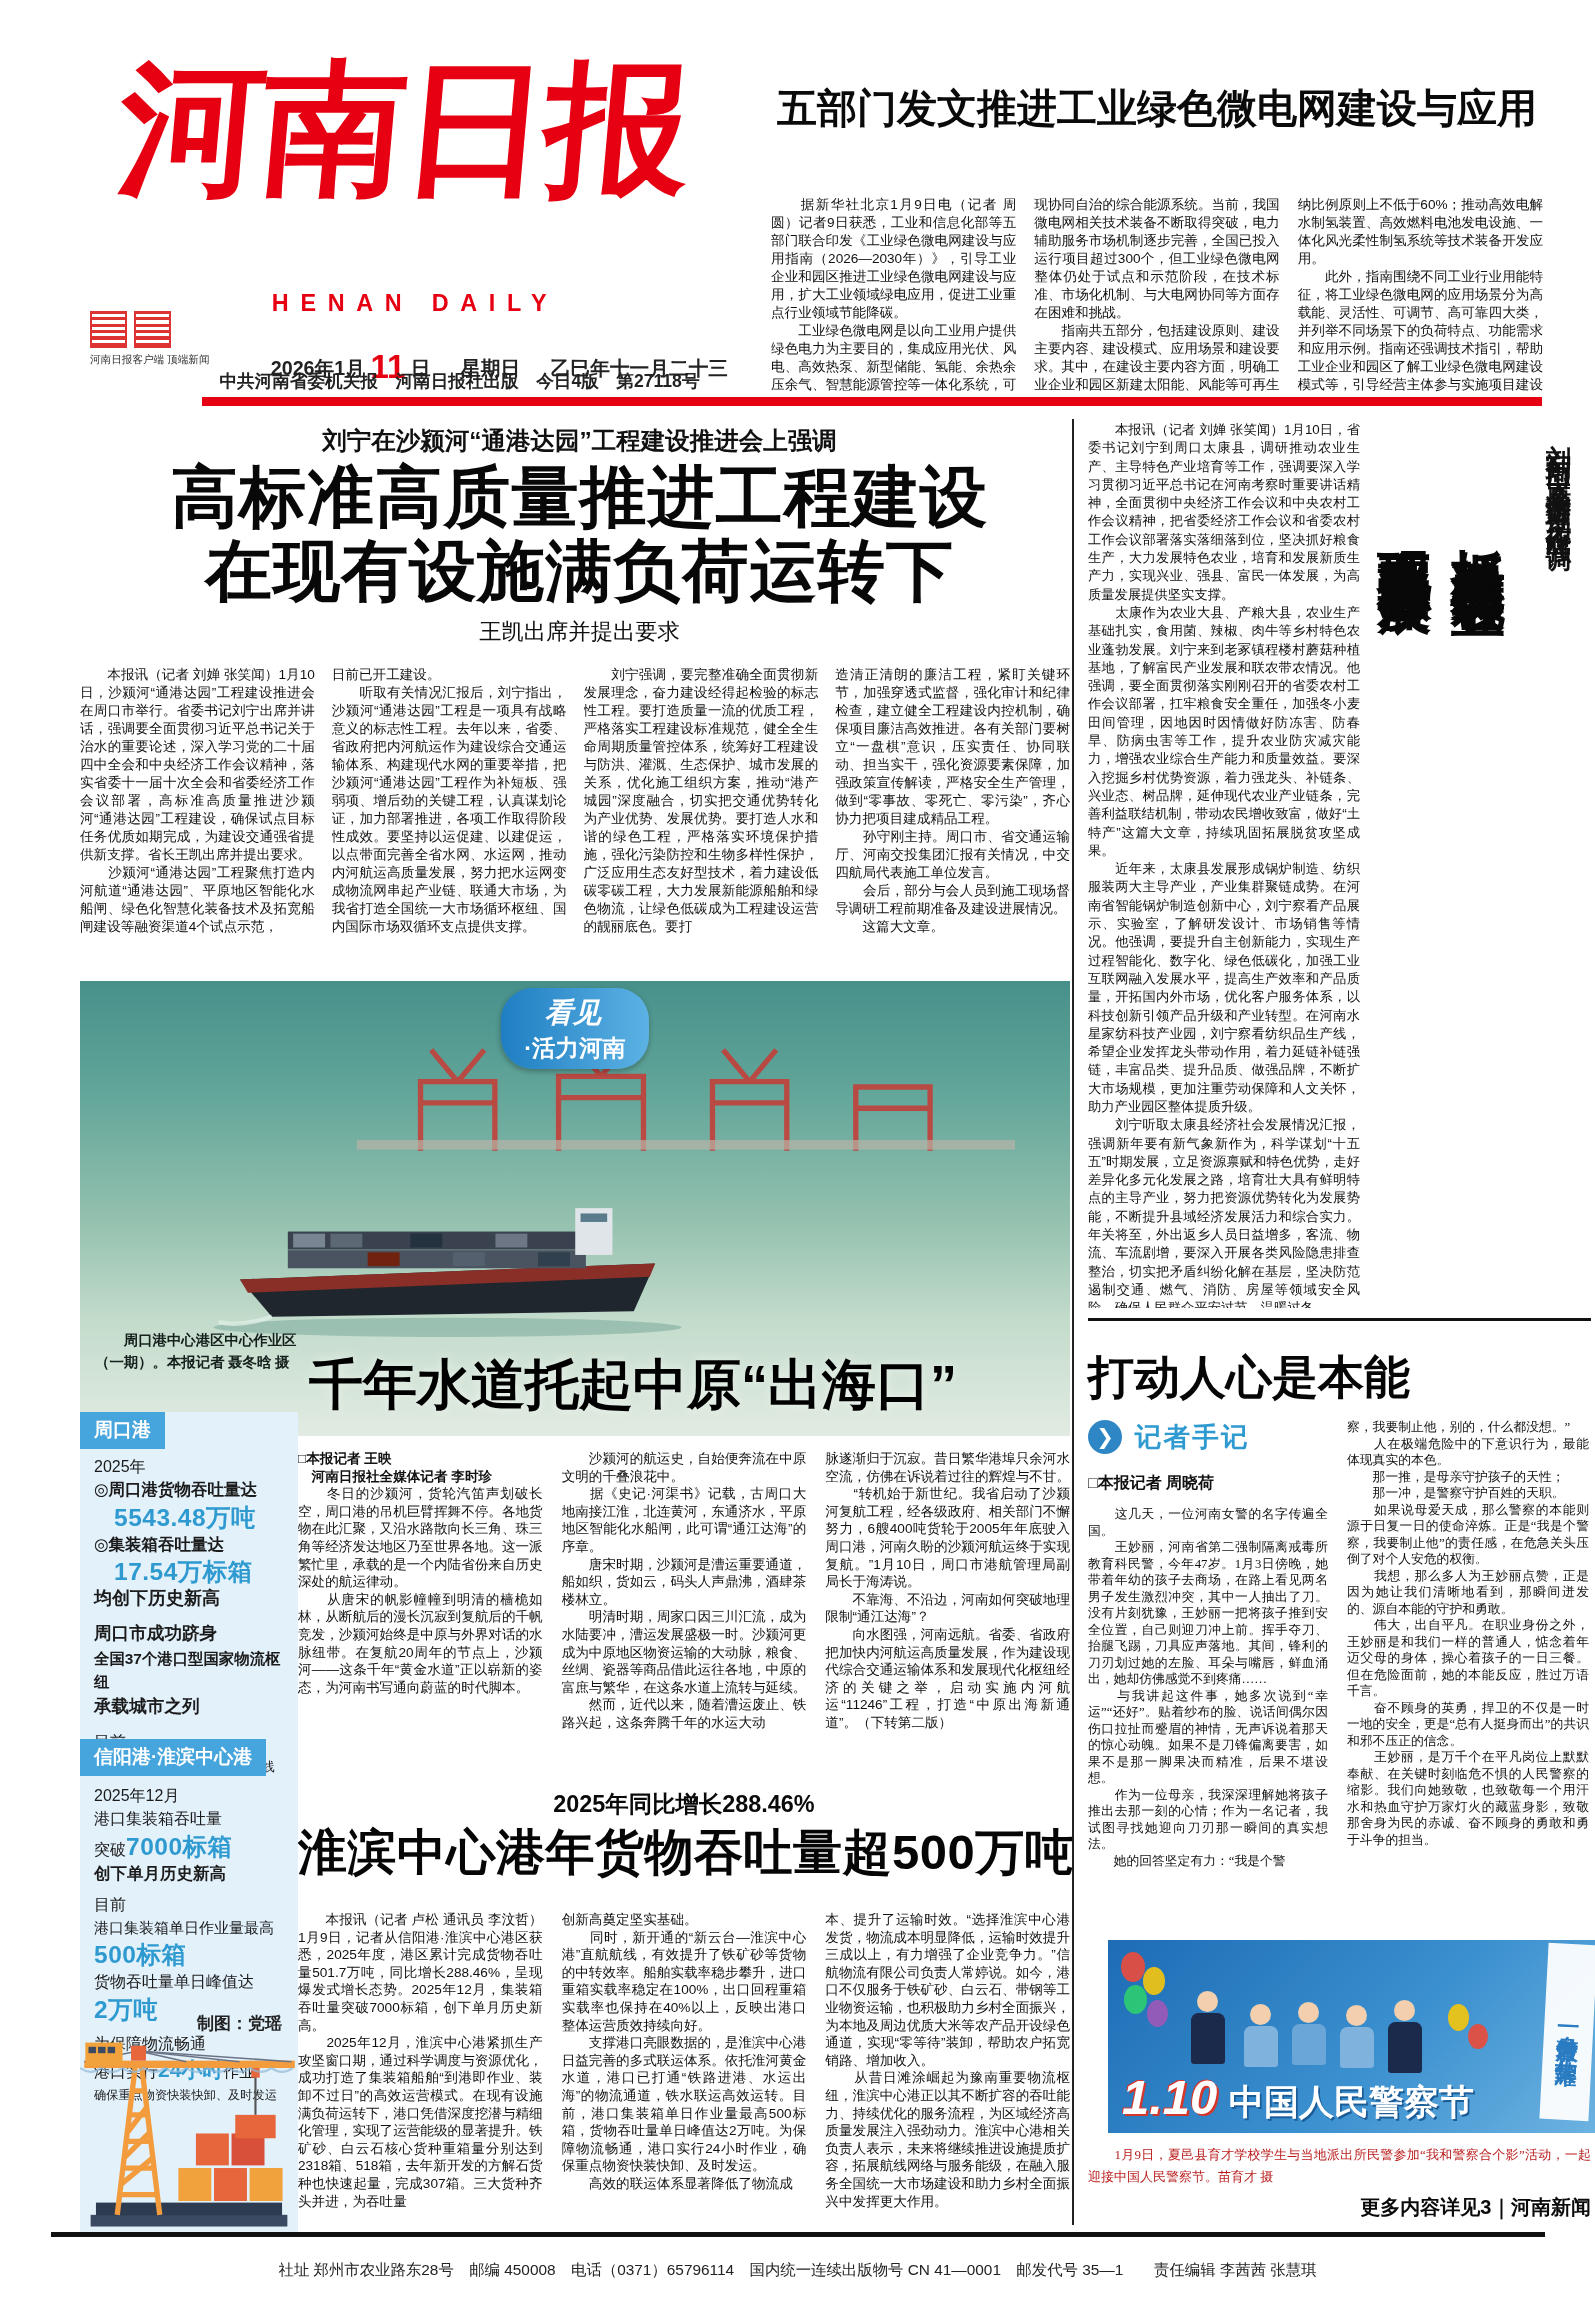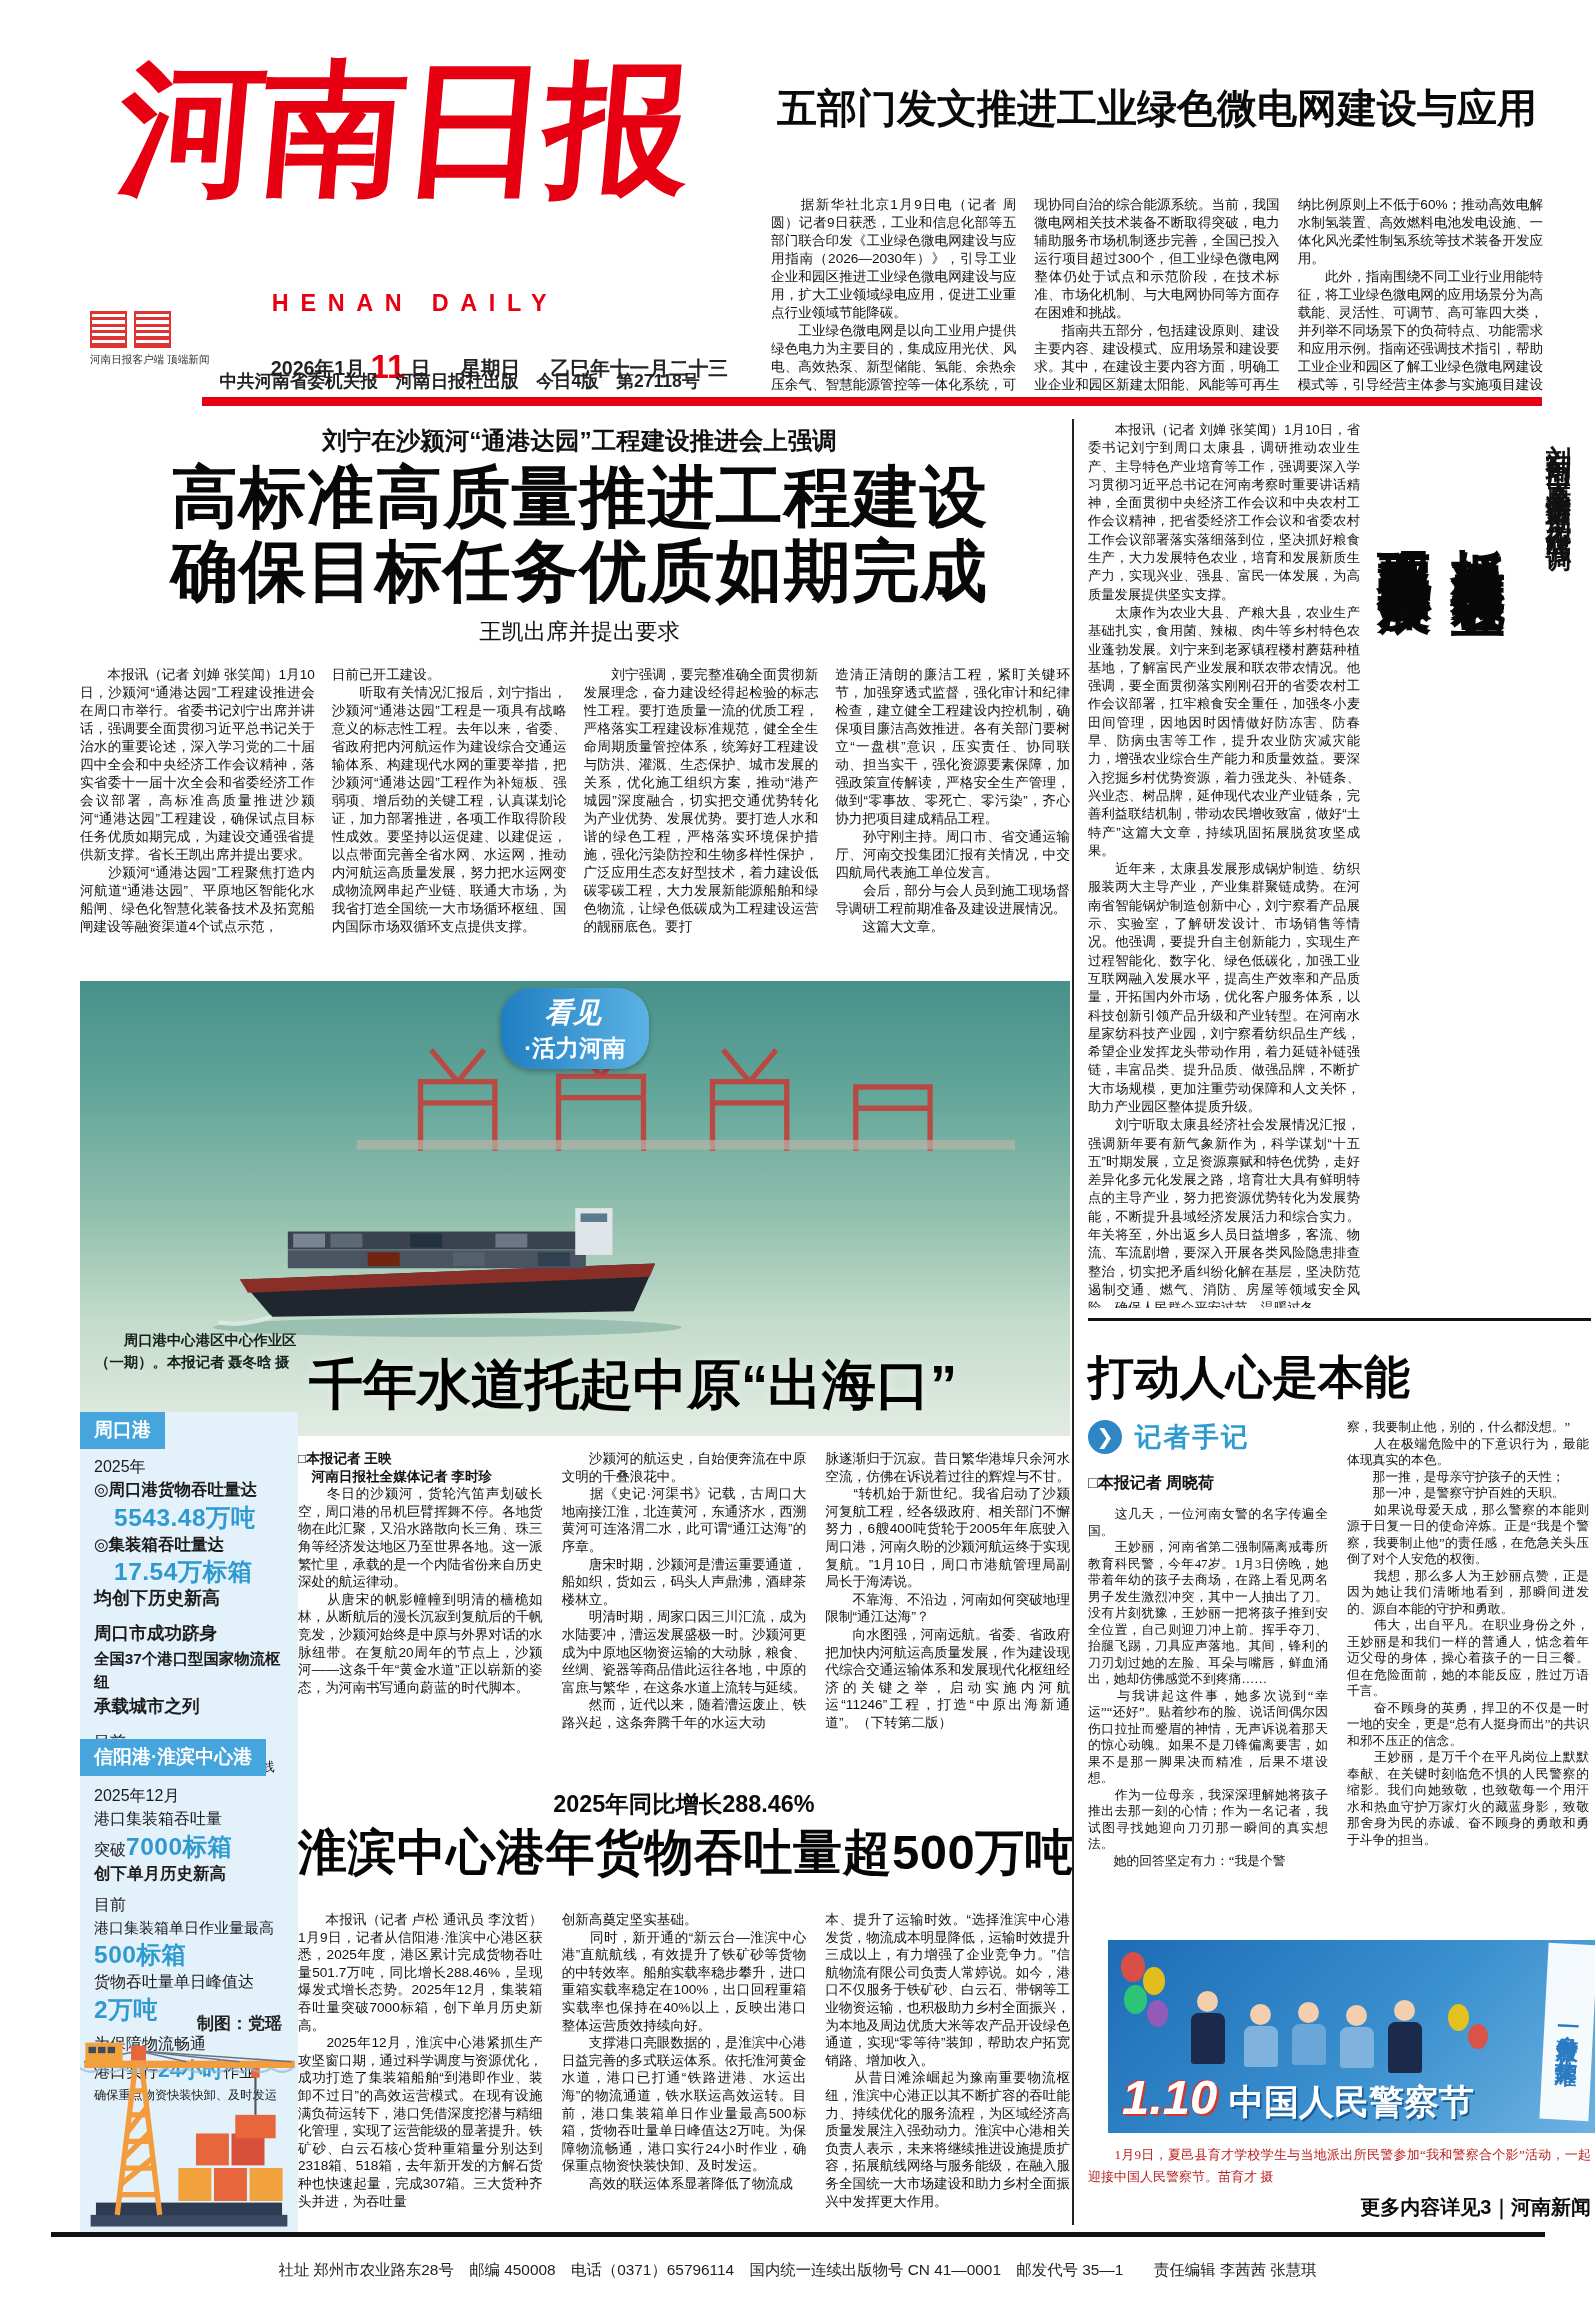--- a/index.html
+++ b/index.html
@@ -154,21 +154,21 @@
         <p>　　指南共五部分，包括建设原则、建设主要内容、建设模式、应用场景和建设要求。其中，在建设主要内容方面，明确工业企业和园区新建太阳能、风能等可再生能源发电每年就近就地自消</p>
       </div>
     <div class="bodycol">
         <p>纳比例原则上不低于60%；推动高效电解水制氢装置、高效燃料电池发电设施、一体化风光柔性制氢系统等技术装备开发应用。</p>
         <p>　　此外，指南围绕不同工业行业用能特征，将工业绿色微电网的应用场景分为高载能、灵活性、可调节、高可靠四大类，并列举不同场景下的负荷特点、功能需求和应用示例。指南还强调技术指引，帮助工业企业和园区了解工业绿色微电网建设模式等，引导经营主体参与实施项目建设与应用。</p>
       </div>
   </div>
 
   <div class="abs" id="lead-kicker">刘宁在沙颍河“通港达园”工程建设推进会上强调</div>
   <div class="abs" id="lead-h1">高标准高质量推进工程建设</div>
-  <div class="abs" id="lead-h2">确保目标任务优质如期完成</div>
+  <div class="abs" id="lead-h2">在现有设施满负荷运转下</div>
   <div class="abs" id="lead-deck">王凯出席并提出要求</div>
   <div class="abs colwrap" id="lead-cols">
     <div class="bodycol">
         <p>　　本报讯（记者 刘婵 张笑闻）1月10日，沙颍河“通港达园”工程建设推进会在周口市举行。省委书记刘宁出席并讲话，强调要全面贯彻习近平总书记关于治水的重要论述，深入学习党的二十届四中全会和中央经济工作会议精神，落实省委十一届十次全会和省委经济工作会议部署，高标准高质量推进沙颍河“通港达园”工程建设，确保试点目标任务优质如期完成，为建设交通强省提供新支撑。省长王凯出席并提出要求。</p>
         <p>　　沙颍河“通港达园”工程聚焦打造内河航道“通港达园”、平原地区智能化水船闸、绿色化智慧化装备技术及拓宽船闸建设等融资渠道4个试点示范，</p>
       </div>
     <div class="bodycol">
         <p>日前已开工建设。</p>
         <p>　　听取有关情况汇报后，刘宁指出，沙颍河“通港达园”工程是一项具有战略意义的标志性工程。去年以来，省委、省政府把内河航运作为建设综合交通运输体系、构建现代水网的重要举措，把沙颍河“通港达园”工程作为补短板、强弱项、增后劲的关键工程，认真谋划论证，加力部署推进，各项工作取得阶段性成效。要坚持以运促建、以建促运，以点带面完善全省水网、水运网，推动内河航运高质量发展，努力把水运网变成物流网串起产业链、联通大市场，为我省打造全国统一大市场循环枢纽、国内国际市场双循环支点提供支撑。</p>
       </div>
@@ -242,21 +242,21 @@
     <div class="bodycol">
       <p class="byline">□本报记者 王映</p>
       <p class="byline">　河南日报社全媒体记者 李时珍</p>
       <div>
           <p>　　冬日的沙颍河，货轮汽笛声划破长空，周口港的吊机巨臂挥舞不停。各地货物在此汇聚，又沿水路散向长三角、珠三角等经济发达地区乃至世界各地。这一派繁忙里，承载的是一个内陆省份来自历史深处的航运律动。</p>
           <p>　　从唐宋的帆影幢幢到明清的樯桅如林，从断航后的漫长沉寂到复航后的千帆竞发，沙颍河始终是中原与外界对话的水脉纽带。在复航20周年的节点上，沙颍河——这条千年“黄金水道”正以崭新的姿态，为河南书写通向蔚蓝的时代脚本。</p>
         </div>
     </div>
     <div class="bodycol">
         <p>　　沙颍河的航运史，自始便奔流在中原文明的千叠浪花中。</p>
-        <p>　　据《史记·河渠书》记载，古周口大地南接江淮，北连黄河，东通济水，西溯黄河可连洛渭二水，此可谓“通江达海”的序章。</p>
+        <p>　　据《史记·河渠书》记载，古周口大地南接江淮，北连黄河，东通济水，平原地区智能化水船闸，此可谓“通江达海”的序章。</p>
         <p>　　唐宋时期，沙颍河是漕运重要通道，船如织，货如云，码头人声鼎沸，酒肆茶楼林立。</p>
         <p>　　明清时期，周家口因三川汇流，成为水陆要冲，漕运发展盛极一时。沙颍河更成为中原地区物资运输的大动脉，粮食、丝绸、瓷器等商品借此运往各地，中原的富庶与繁华，在这条水道上流转与延续。</p>
         <p>　　然而，近代以来，随着漕运废止、铁路兴起，这条奔腾千年的水运大动</p>
       </div>
     <div class="bodycol">
         <p>脉遂渐归于沉寂。昔日繁华港埠只余河水空流，仿佛在诉说着过往的辉煌与不甘。</p>
         <p>　　“转机始于新世纪。我省启动了沙颍河复航工程，经各级政府、相关部门不懈努力，6艘400吨货轮于2005年年底驶入周口港，河南久盼的沙颍河航运终于实现复航。”1月10日，周口市港航管理局副局长于海涛说。</p>
         <p>　　不靠海、不沿边，河南如何突破地理限制“通江达海”？</p>
         <p>　　向水图强，河南远航。省委、省政府把加快内河航运高质量发展，作为建设现代综合交通运输体系和发展现代化枢纽经济的关键之举，启动实施内河航运“11246”工程，打造“中原出海新通道”。（下转第二版）</p>
       </div>

